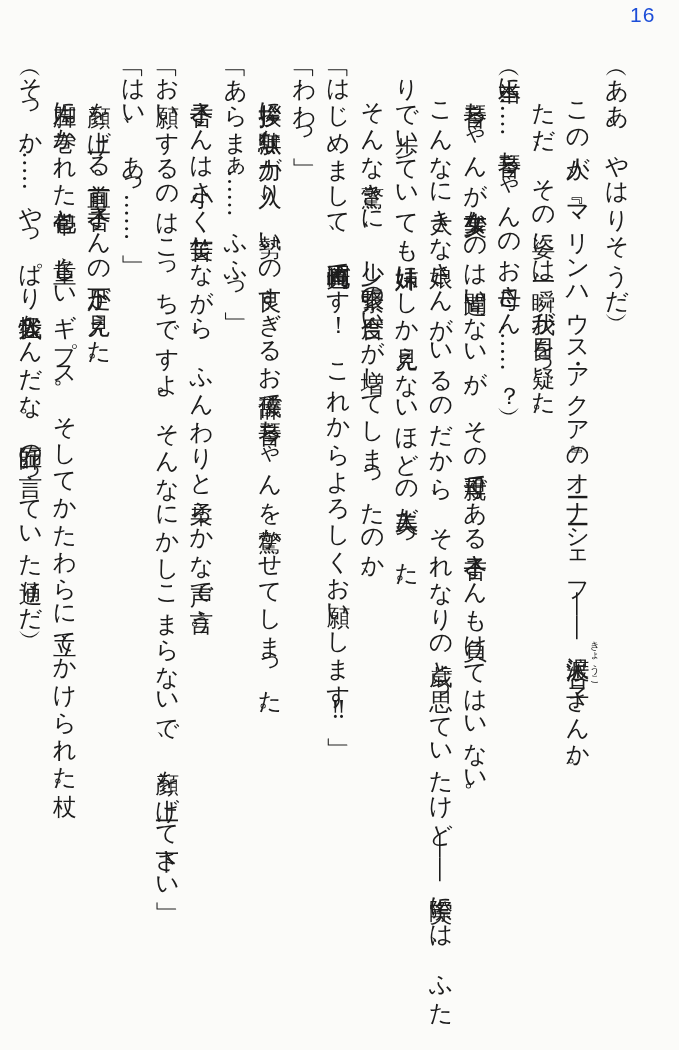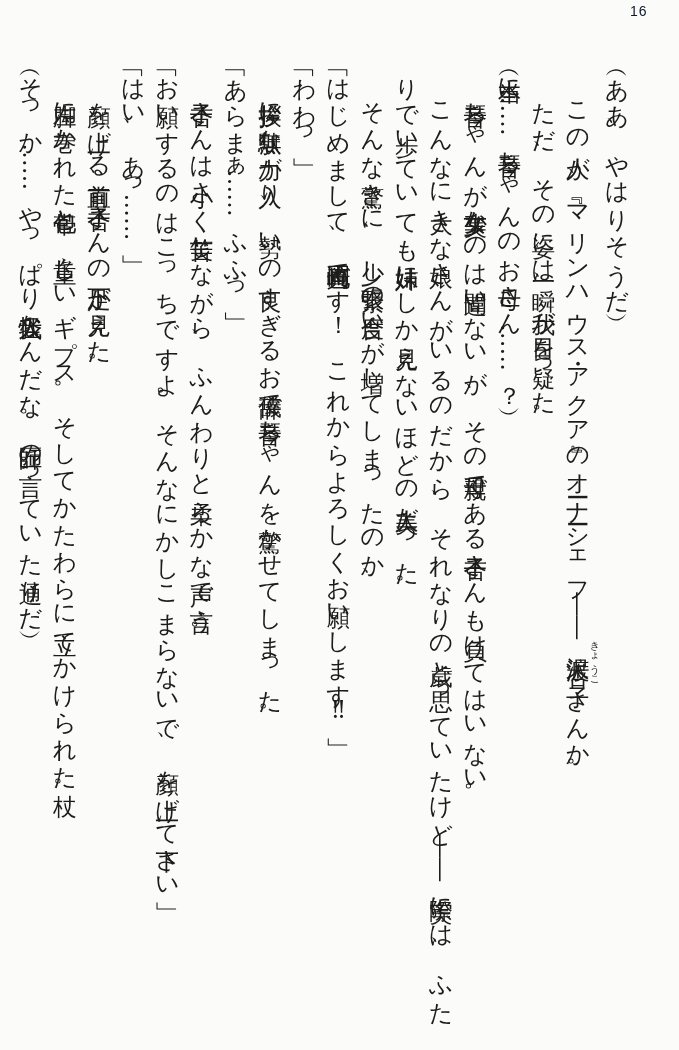--- a/index.html
+++ b/index.html
@@ -12,24 +12,24 @@
     height: 1050px;
     background: #fbfbf9;
     color: #1c1c1c;
     font-family: "DejaVu Serif", "Liberation Serif", serif;
     overflow: hidden;
   }
   .page-number {
     position: absolute;
     top: 3px;
     left: 630px;
-    font-size: 14px;
+    font-size: 21px;
     letter-spacing: 1px;
     font-family: "Liberation Sans", "DejaVu Sans", sans-serif;
-    color: #0f172a;
+    color: #1d4ed8;
   }
   .text-block {
     position: absolute;
     top: 62px;
     right: 45px;
     width: 616px;
     height: 973px;
     writing-mode: vertical-rl;
     -webkit-writing-mode: vertical-rl;
     text-orientation: mixed;

